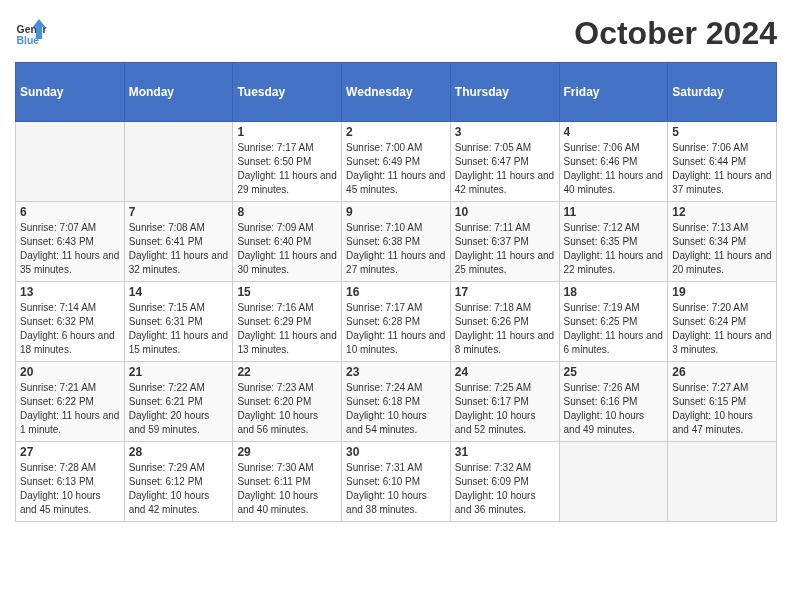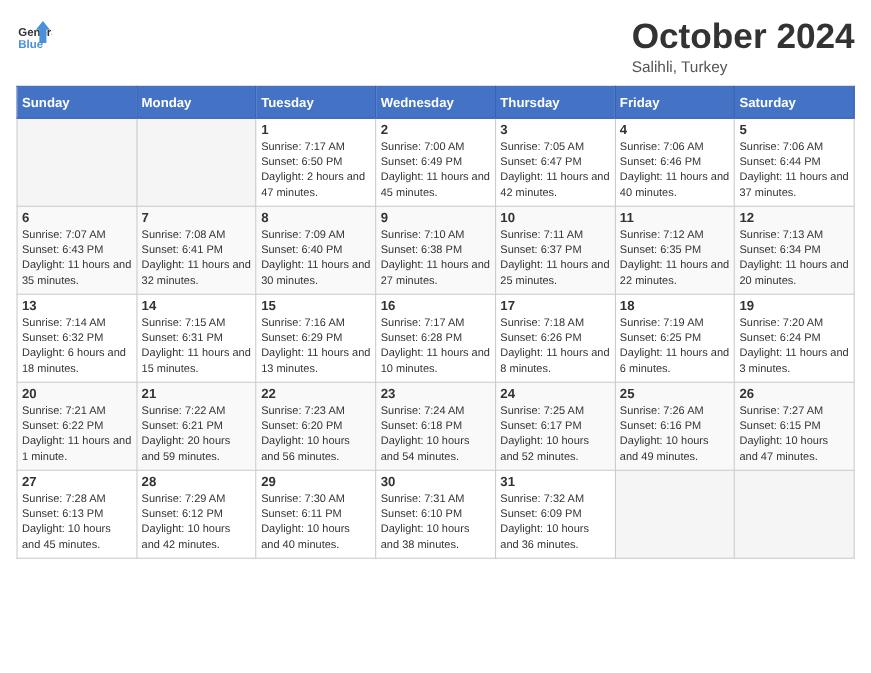--- a/index.html
+++ b/index.html
@@ -39,21 +39,21 @@
     table {
       width: 100%;
       border-collapse: collapse;
       table-layout: fixed;
     }
     th {
       background-color: #4472C4;
       color: white;
       font-size: 12px;
       font-weight: bold;
-      padding: 7px 4px;
+      padding: 22px 4px;
       text-align: left;
       border: 1px solid #3a62b4;
     }
     td {
       border: 1px solid #ccc;
       vertical-align: top;
       padding: 3px 4px;
       font-size: 10px;
       color: #333;
       height: 80px;
@@ -82,21 +82,20 @@
 <div class="header-area">
   <div class="logo">
     <svg class="logo-icon" viewBox="0 0 40 40">
       <text x="2" y="22" font-size="13" font-weight="bold" fill="#333">General</text>
       <text x="2" y="36" font-size="13" font-weight="bold" fill="#4a90d9">Blue</text>
       <polygon points="30,5 38,15 34,15 34,30 26,30 26,15 22,15" fill="#4a90d9"></polygon>
     </svg>
   </div>
   <div class="title-area">
     <div class="month-title">October 2024</div>
-    <div class="subtitle">Salihli, Turkey</div>
   </div>
 </div>
 
 <table>
   <thead>
     <tr>
     <th>Sunday</th>
         <th>Monday</th>
         <th>Tuesday</th>
         <th>Wednesday</th>
@@ -107,21 +106,21 @@
   </thead>
   <tbody id="calendar-body">
   <tr>
         <td class="empty"></td>
         <td class="empty"></td>
         <td>
         <span class="day-num">1</span>
         <div class="day-info">
           <span>Sunrise: 7:17 AM</span><br>
           <span>Sunset: 6:50 PM</span><br>
-          <span>Daylight: 2 hours and 47 minutes.</span>
+          <span>Daylight: 11 hours and 29 minutes.</span>
         </div>
       </td>
         <td>
         <span class="day-num">2</span>
         <div class="day-info">
           <span>Sunrise: 7:00 AM</span><br>
           <span>Sunset: 6:49 PM</span><br>
           <span>Daylight: 11 hours and 45 minutes.</span>
         </div>
       </td>

